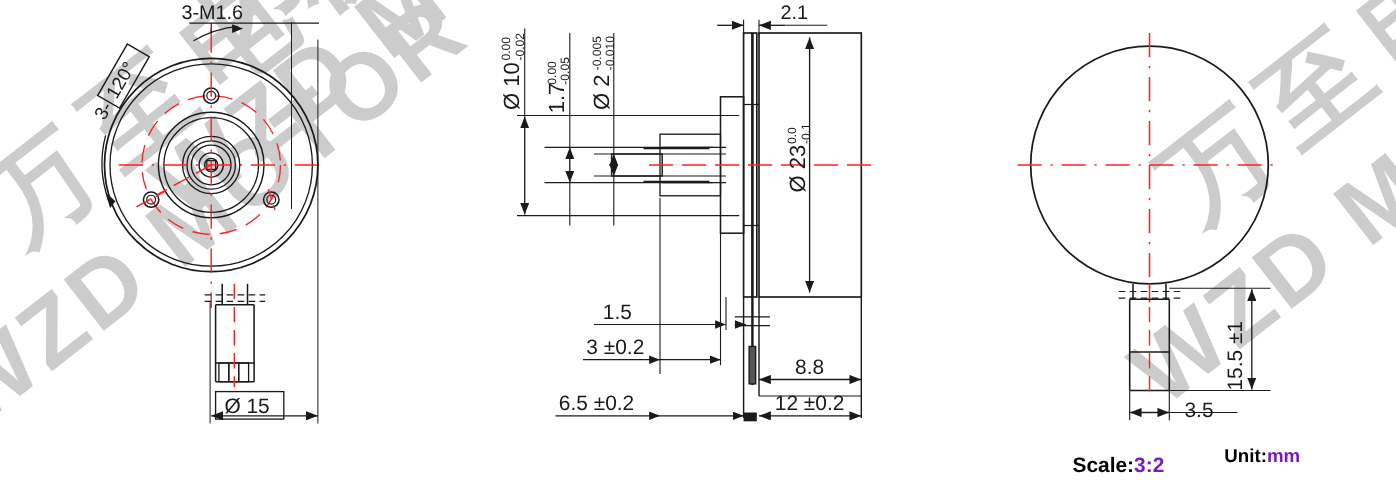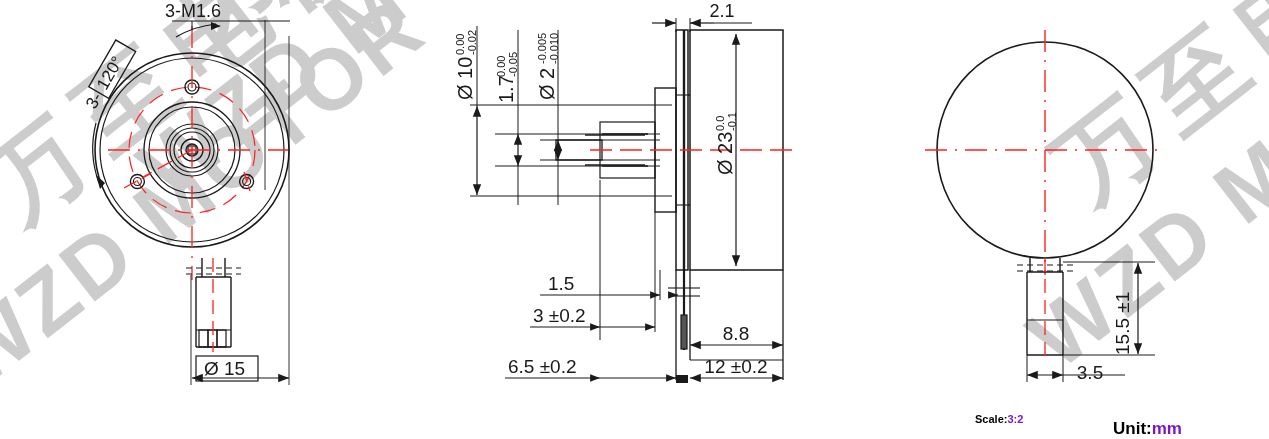--- a/index.html
+++ b/index.html
@@ -14,22 +14,22 @@
   .wm{
     position:absolute;color:#cccccc;font-weight:bold;white-space:nowrap;
     font-family:"Liberation Sans", sans-serif;user-select:none;
   }
   .footer-txt{
     position:absolute;white-space:nowrap;font-family:"Liberation Sans", sans-serif;
   }
   #site-watermark{
     left:636px;top:378px;font-size:47px;color:#000;letter-spacing:-1px;font-weight:400;
   }
-  #scale-line{left:975px;top:413px;font-size:11px;font-weight:bold;color:#000;}
-  #unit-line{left:1113px;top:419px;font-size:17px;font-weight:bold;color:#000;}
+  #scale-line{left:975px;top:413px;font-size:19px;font-weight:bold;color:#000;}
+  #unit-line{left:1113px;top:405px;font-size:17px;font-weight:bold;color:#000;}
   .accent{color:#7b17c4;}
   text{font-family:"Liberation Sans", sans-serif;}
 </style>
 </head>
 <body>
 
 <div id="stage">
 
   <div class="wm-layer">
     <div class="wm" style="left:150px;top:-40px;font-size:96px;transform:rotate(-38deg);transform-origin:left top;letter-spacing:18px;">万至电机</div>

